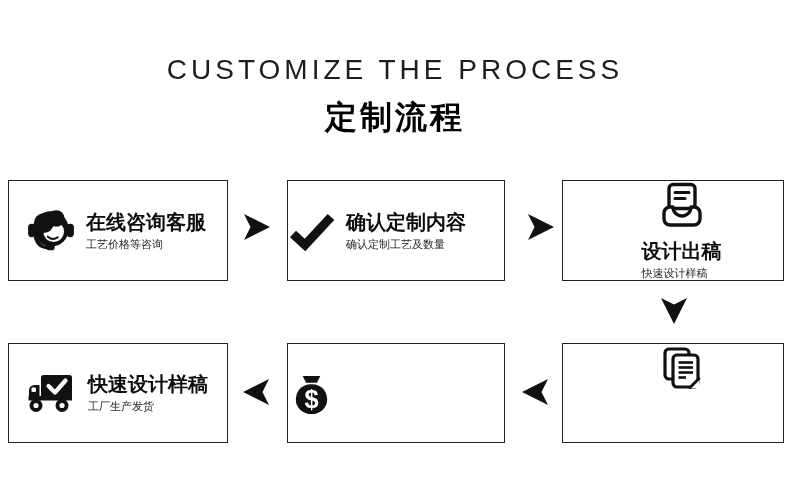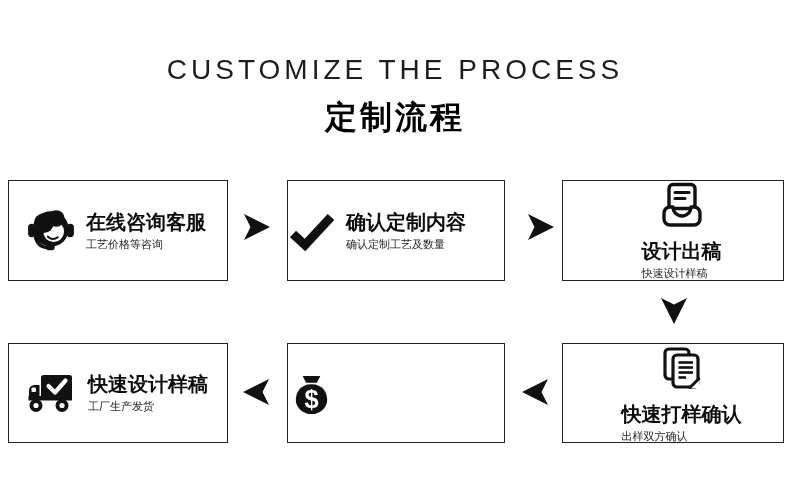--- a/index.html
+++ b/index.html
@@ -117,24 +117,20 @@
         <rect x="7" y="5" width="24" height="30" rx="4" fill="#fff" stroke="#111" stroke-width="3.2"></rect>
         <rect x="15" y="11" width="25" height="32" rx="4" fill="#fff" stroke="#111" stroke-width="3.2"></rect>
         <polygon points="31.5,44 41.5,44 41.5,34" fill="#fff"></polygon>
         <path d="M32 43.5 L40.8 34.7" stroke="#111" stroke-width="3" stroke-linecap="round"></path>
         <line x1="20.5" y1="18.5" x2="35" y2="18.5" stroke="#111" stroke-width="2.6"></line>
         <line x1="20.5" y1="23.5" x2="35" y2="23.5" stroke="#111" stroke-width="2.6"></line>
         <line x1="20.5" y1="28.5" x2="35" y2="28.5" stroke="#111" stroke-width="2.6"></line>
         <line x1="20.5" y1="33.5" x2="28" y2="33.5" stroke="#111" stroke-width="2.6"></line>
       </svg>
     </span>
-    <span class="step-text">
-      <span class="step-title">快速打样确认</span>
-      <span class="step-sub">出样双方确认</span>
-    </span>
   </div>
 
   <span class="flow-arrow a-l1">
     <svg width="30" height="30" viewBox="0 0 30 30">
         <polygon points="28,2 2,15 28,28 21.5,15" fill="#111"></polygon>
       </svg>
   </span>
 
   <div class="step-box row2 col2 pad-sm">
     <span class="icon">

